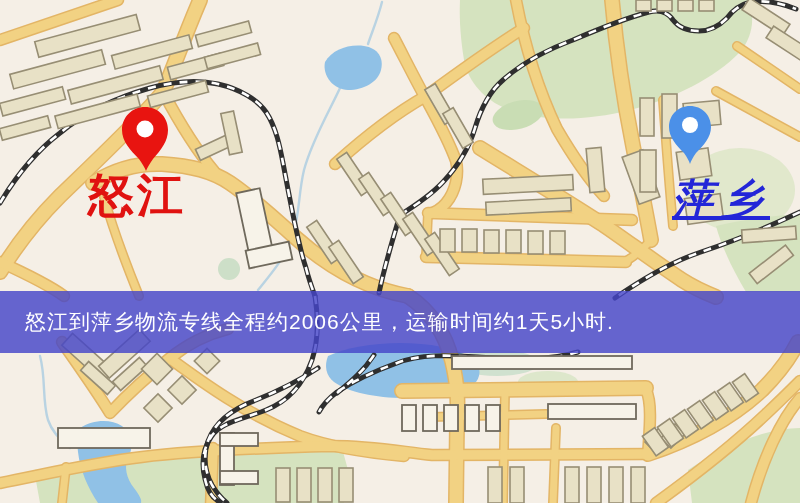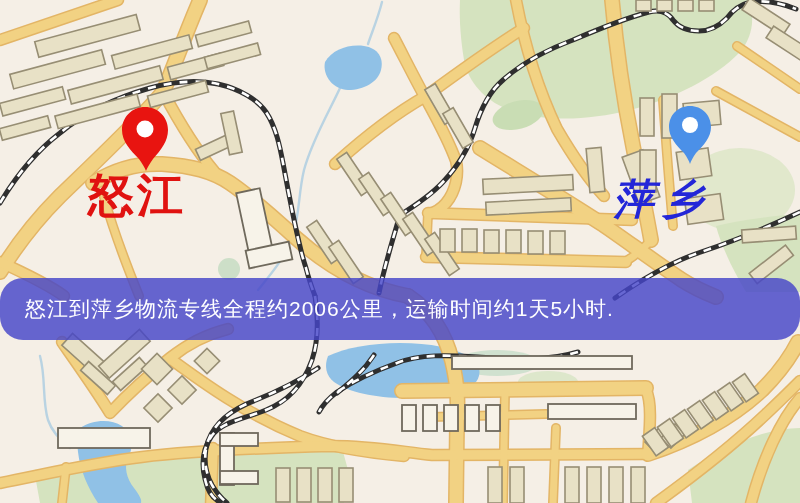--- a/index.html
+++ b/index.html
@@ -15,27 +15,27 @@
   .roads-casing use{stroke:var(--road-casing,#e3b566);fill:none;stroke-linecap:round;stroke-linejoin:round;}
   .roads-fill use{stroke:var(--road,#f2d283);fill:none;stroke-linecap:round;stroke-linejoin:round;}
   .roads-casing .rc-l{stroke-width:16px}.roads-casing .rc-m{stroke-width:12.5px}.roads-casing .rc-s{stroke-width:10px}
   .roads-fill .rw-l{stroke-width:13px}.roads-fill .rw-m{stroke-width:9.5px}.roads-fill .rw-s{stroke-width:7px}
   .rail-b use{stroke:var(--railway,#2f2f2f);stroke-width:5;fill:none;stroke-linecap:round;}
   .rail-d use{stroke:#ffffff;stroke-width:2.6;fill:none;stroke-dasharray:8 8;stroke-linecap:butt;}
   .bldA{fill:var(--building,#e8e1c6);stroke:#978e74;stroke-width:1.6;}
   .bldB{fill:var(--building-light,#f7f3e9);stroke:#6f695c;stroke-width:1.8;}
 
   
-  .banner{position:absolute;left:0;top:278px;width:800px;height:62px;background:var(--banner-bg,rgba(70,70,200,0.82));z-index:2;display:flex;align-items:center;border-radius:23px;}
+  .banner{position:absolute;left:0;top:291px;width:800px;height:62px;background:var(--banner-bg,rgba(70,70,200,0.82));z-index:2;display:flex;align-items:center;}
   .banner-text{color:var(--banner-text,#ffffff);font-size:21px;padding-left:25px;letter-spacing:1px;white-space:nowrap;}
 
   
   .city-label{position:absolute;z-index:3;font-weight:bold;line-height:1;white-space:nowrap;}
   .origin-label{left:88px;top:176px;font-size:46px;letter-spacing:3px;color:var(--origin-label-color,#e01210);font-family:Liberation Mono, monospace;}
-  .dest-label{left:613px;top:179px;font-size:41px;letter-spacing:8px;font-style:italic;color:var(--dest-label-color,#2326d8);}
+  .dest-label{left:672px;top:179px;font-size:41px;letter-spacing:8px;font-style:italic;color:var(--dest-label-color,#2326d8);text-decoration:underline;}
 
   .pins{z-index:3;pointer-events:none;}
   .pins path,.pins circle{pointer-events:auto;}
 </style>
 </head>
 <body>
 
 <div class="map-container">
 
   <svg width="800" height="503" viewBox="0 0 800 503">

